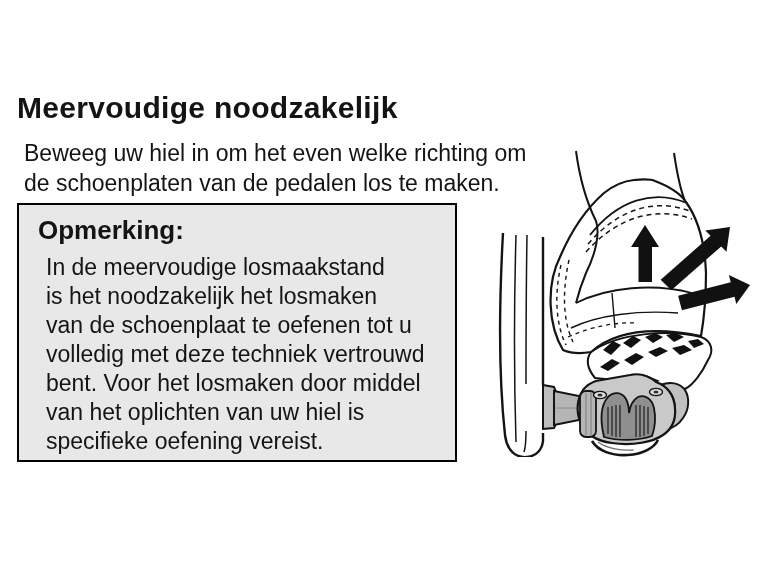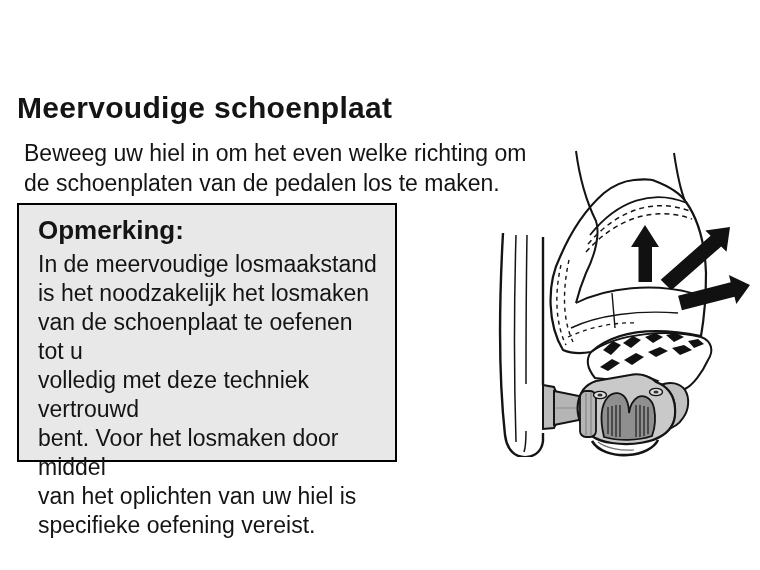--- a/index.html
+++ b/index.html
@@ -10,39 +10,39 @@
   }
   .page-title{
     position:absolute;left:17px;top:92px;margin:0;
     font-size:30px;font-weight:bold;letter-spacing:.3px;line-height:32px;
   }
   .intro{
     position:absolute;left:17px;top:131px;margin:7px;
     font-size:23px;line-height:30px;white-space:pre-line;
   }
   .note-box{
-    position:absolute;left:17px;top:203px;width:380px;height:259px;
+    position:absolute;left:17px;top:203px;width:440px;height:259px;
     box-sizing:border-box;border:2px solid #000;background:#e8e8e8;
     padding:10px 14px 10px 19px;
   }
   .note-title{
     margin:0 0 5px 0;font-size:26px;font-weight:bold;line-height:30px;
   }
   .note-body{
-    margin:0;font-size:23px;line-height:29px;white-space:pre-line;
+    margin:8px;font-size:23px;line-height:29px;white-space:pre-line;
   }
   .figure{
     position:absolute;left:488px;top:145px;width:272px;height:312px;
   }
   svg{display:block;}
 </style>
 </head>
 <body>
 
-<h1 class="page-title">Meervoudige schoenplaat</h1>
+<h1 class="page-title">Meervoudige noodzakelijk</h1>
 
 <p class="intro">Beweeg uw hiel in om het even welke richting om
 de schoenplaten van de pedalen los te maken.</p>
 
 <div class="note-box">
   <p class="note-title">Opmerking:</p>
   <p class="note-body">In de meervoudige losmaakstand
 is het noodzakelijk het losmaken
 van de schoenplaat te oefenen tot u
 volledig met deze techniek vertrouwd

